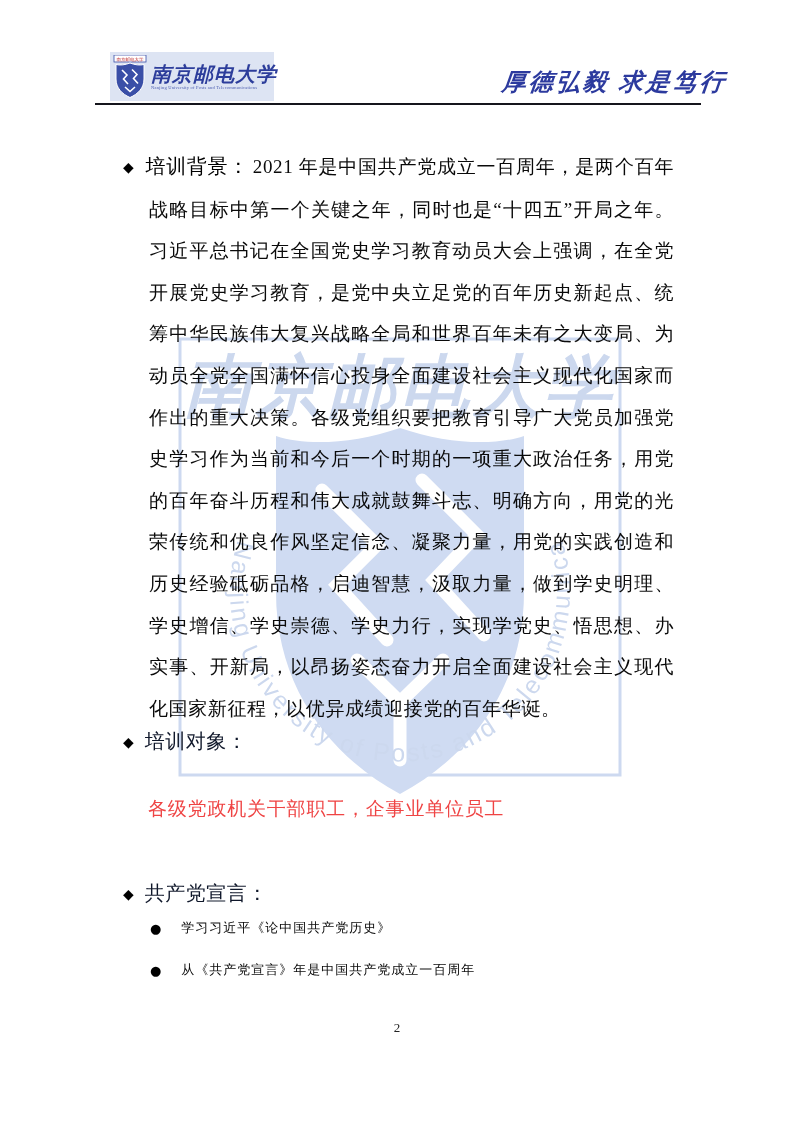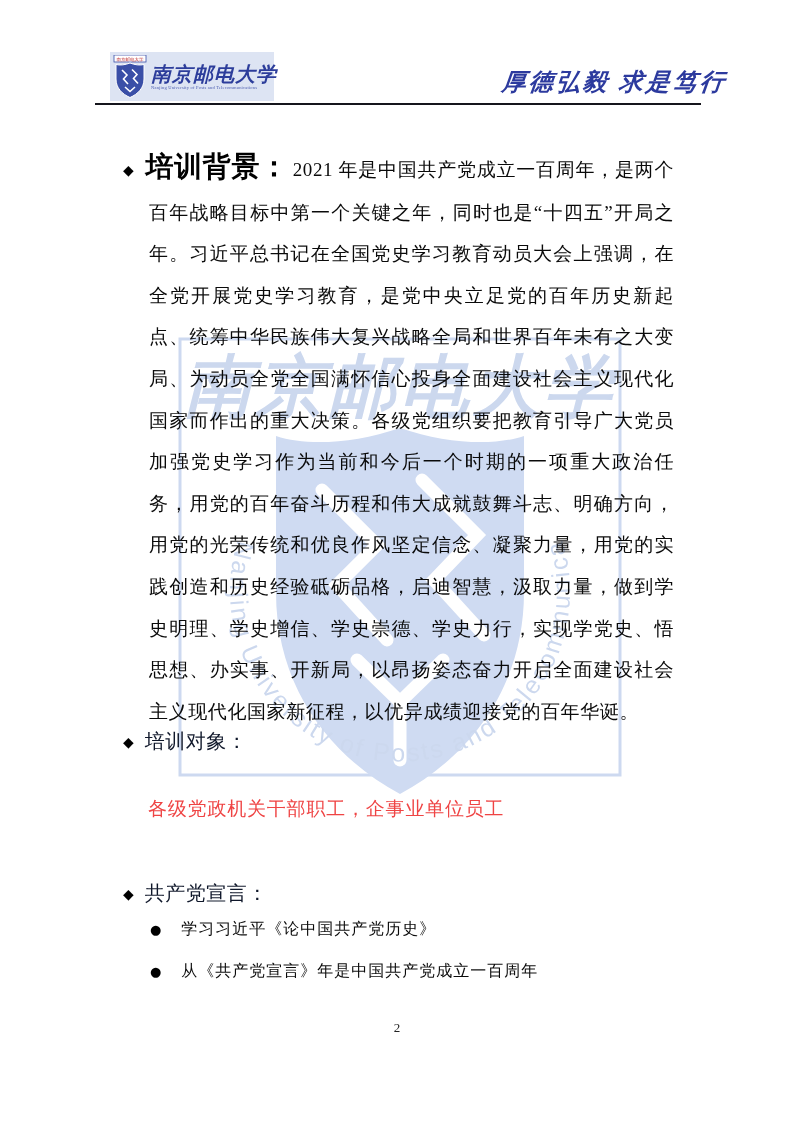--- a/index.html
+++ b/index.html
@@ -102,22 +102,22 @@
   }
   .diamond {
     font-family: "DejaVu Sans", sans-serif;
     font-size: 14px;
     color: #000;
     margin-right: 11px;
     vertical-align: 1px;
   }
   .sec-title-inline {
     font-family: "Liberation Sans", sans-serif;
-    font-weight: bold;
-    font-size: 28px;
+    font-weight: normal;
+    font-size: 20px;
     color: #000;
     margin-right: 4px;
     letter-spacing: 0.5px;
   }
   .heading-row {
     position: absolute;
     left: 123px;
     display: flex;
     align-items: center;
   }
@@ -147,21 +147,21 @@
   }
   .topic-item-1 { top: 919px; }
   .topic-item-2 { top: 961px; }
   .bullet-dot {
     font-family: "DejaVu Sans", sans-serif;
     font-size: 13px;
     color: #000;
     margin-right: 20px;
   }
   .topic-text {
-    font-size: 16px;
+    font-size: 13px;
     color: #0a0a0a;
     letter-spacing: 1px;
   }
 
   
   .page-number {
     position: absolute;
     left: 0;
     top: 1020px;
     width: 100%;

